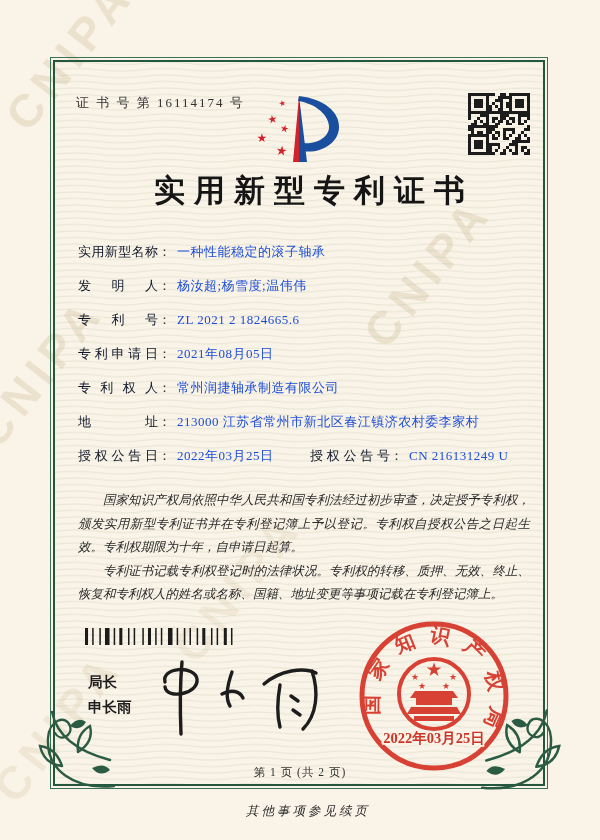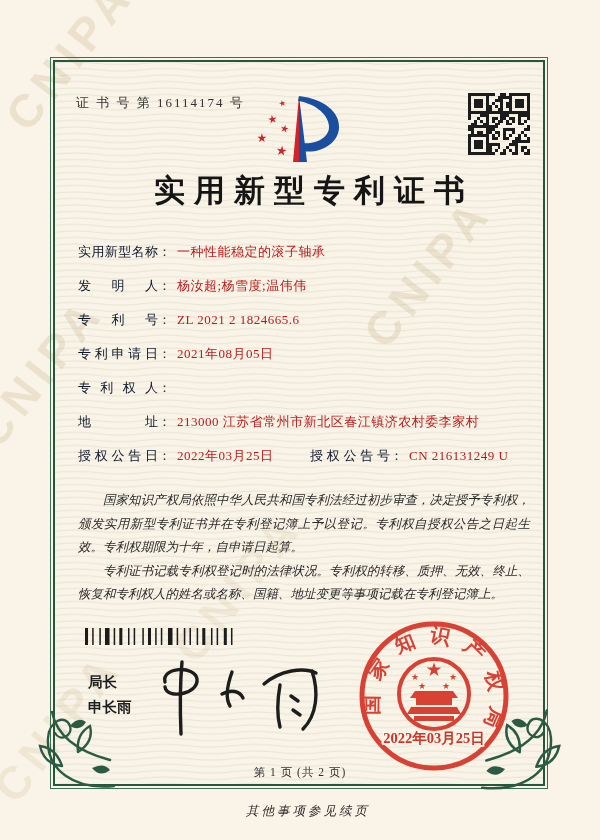--- a/index.html
+++ b/index.html
@@ -35,21 +35,21 @@
     position:absolute;left:0;top:170px;width:600px;text-align:center;
     font-size:31px;font-weight:bold;letter-spacing:9px;color:#151515;padding-left:14px;
   }
   .fields{position:absolute;left:78px;top:243px;width:456px;}
   .frow{display:flex;align-items:baseline;height:20px;margin-bottom:14px;font-size:13px;}
   .flabel{
     display:inline-block;width:80px;text-align:justify;text-align-last:justify;
     color:#0f172a;flex:none;
   }
   .fcolon{flex:none;margin-right:6px;color:#2e2e2e;}
-  .fvalue{letter-spacing:.5px;color:#b91c1c;}
+  .fvalue{letter-spacing:.5px;color:#1d4ed8;}
   .pair1{display:flex;align-items:center;width:232px;flex:none;}
   .paras{
     position:absolute;left:78px;top:489px;width:452px;
     font-size:12.5px;line-height:1.88;text-align:justify;font-style:italic;color:#2a2a2a;
   }
   .paras p{margin:0;text-indent:2em;}
   .barcode{position:absolute;left:85px;top:628px;width:156px;height:17px;}
   .signer{
     position:absolute;left:88px;top:670px;
     font-family:"Liberation Sans","DejaVu Sans",sans-serif;font-weight:700;
@@ -405,20 +405,21 @@
         <span class="fvalue">ZL 2021 2 1824665.6</span>
       </div>
       <div class="frow">
         <span class="flabel">专利申请日</span>
           <span class="fcolon">：</span>
         <span class="fvalue">2021年08月05日</span>
       </div>
       <div class="frow">
         <span class="flabel">专利权人</span>
           <span class="fcolon">：</span>
+        <span class="fvalue">常州润捷轴承制造有限公司</span>
       </div>
       <div class="frow">
         <span class="flabel">地址</span>
           <span class="fcolon">：</span>
         <span class="fvalue">213000 江苏省常州市新北区春江镇济农村委李家村</span>
       </div>
       <div class="frow">
         <span class="pair1">
           <span class="flabel">授权公告日</span>
             <span class="fcolon">：</span>

